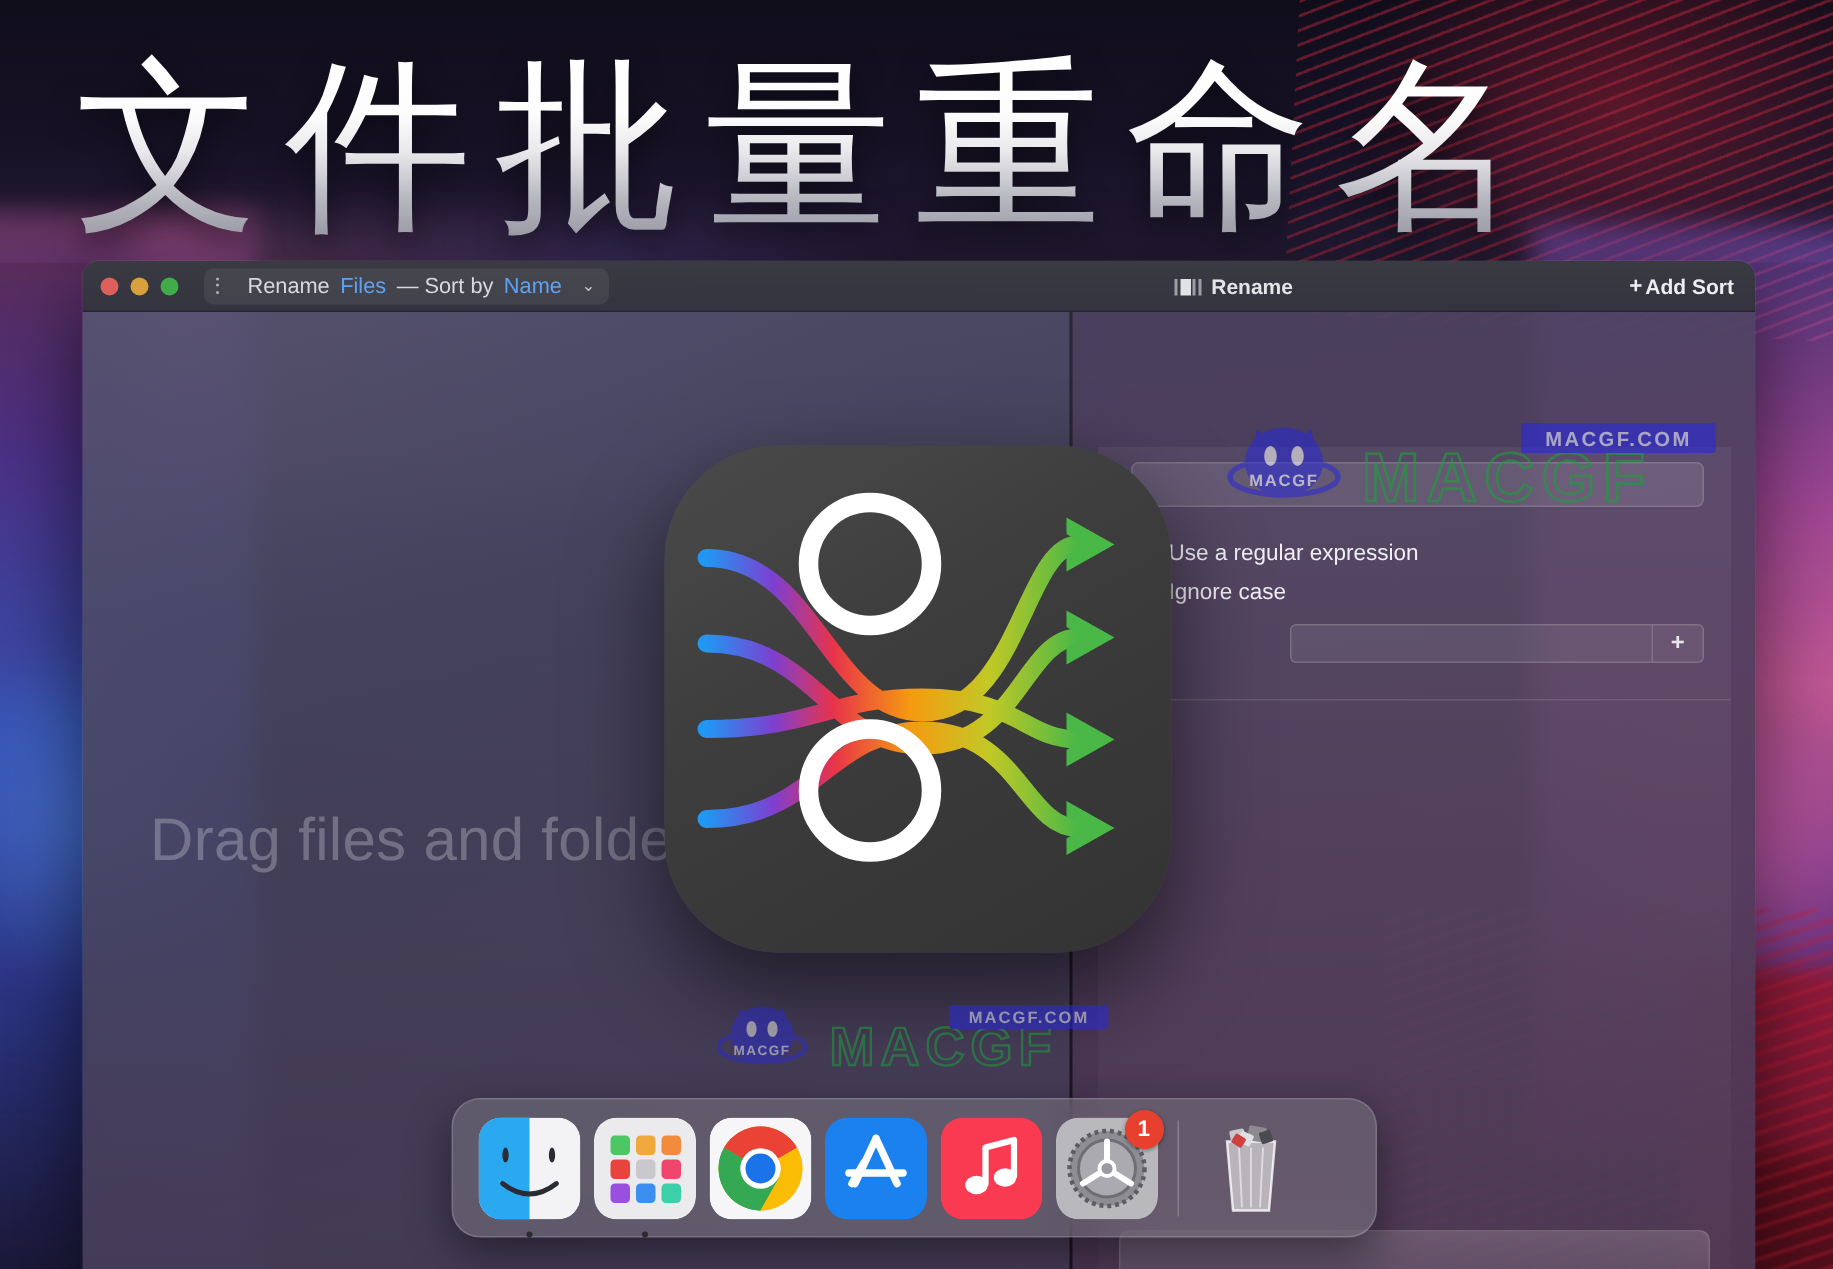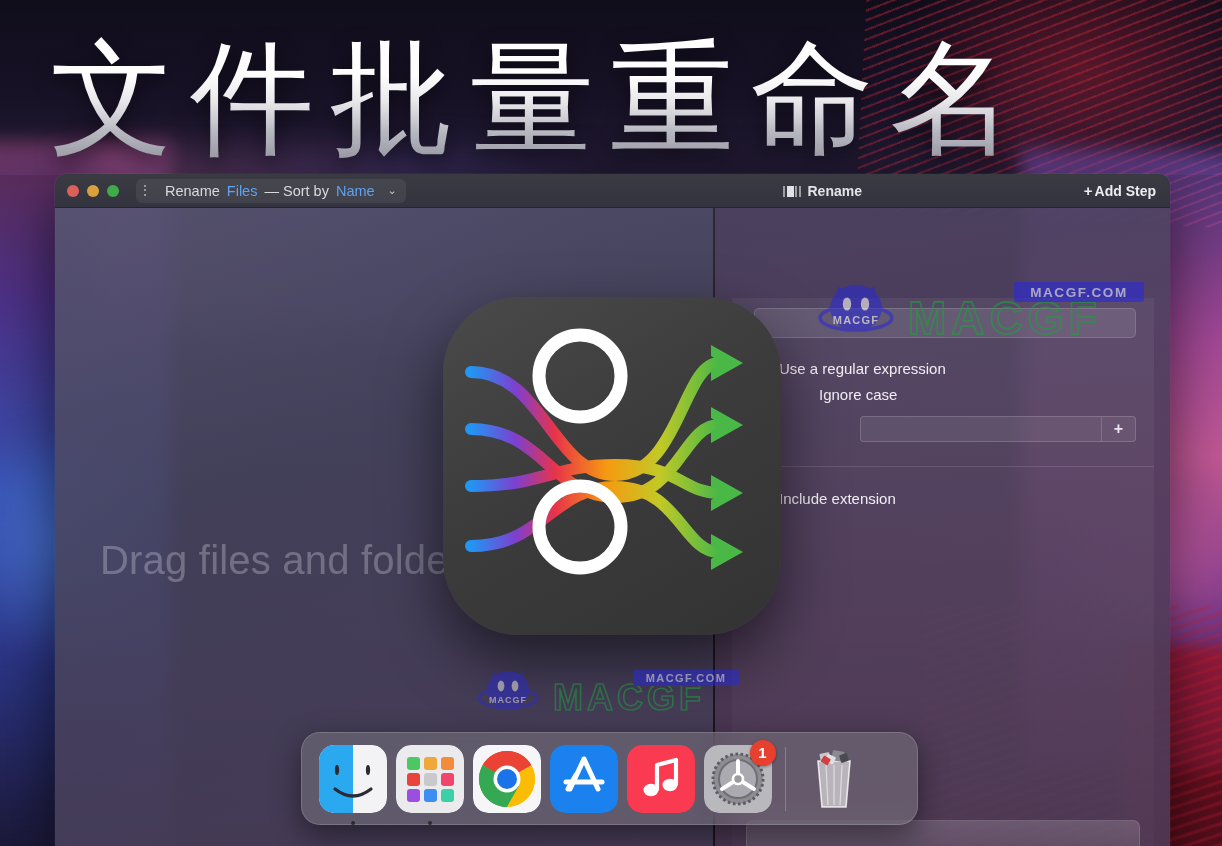--- a/index.html
+++ b/index.html
@@ -237,21 +237,21 @@
   .row-label { font-size:15px; color:#f0eff3; margin-left:9px; white-space:nowrap; }
 
   
   #field-find {
     position:absolute; left:22px; top:10px; right:18px; height:30px;
     border-radius:5px;
     background:rgba(255,255,255,.10);
     border:.5px solid rgba(255,255,255,.14);
   }
   #row-regex  { top:62px; left:24px; }
-  #row-case   { top:88px; left:24px;gap:40px; }
+  #row-case   { top:88px; left:24px; }
   #row-with   { top:120px; left:24px; }
   #row-ext    { top:192px; left:24px; }
 
   #with-field {
     position:absolute; left:128px; right:18px; top:118px; height:26px;
     border-radius:4px;
     background:rgba(255,255,255,.07);
     border:.5px solid rgba(255,255,255,.17);
     display:flex; align-items:center;
   }
@@ -371,21 +371,21 @@
           <s class="fill"></s>
           <s></s>
           <s></s>
       </span>
       <span>Rename</span>
     </div>
 
     <div id="titlebar-right">
       <div id="add-step-btn">
         <span class="plus-glyph">+</span>
-        <span>Add Step</span>
+        <span>Add Sort</span>
       </div>
     </div>
   </div>
 
   <div id="win-body">
 
     <div id="drop-zone">
       <div id="drop-text">Drag files and folders here</div>
     </div>
 
@@ -408,24 +408,20 @@
           <span class="row-label">Ignore case</span>
         </div>
 
 
         <div id="with-field">
           <span id="with-plus">+</span>
         </div>
 
         <div id="card-rule"></div>
 
-        <div class="row" id="row-ext">
-          <span class="cbox"></span>
-          <span class="row-label">Include extension</span>
-        </div>
 
         <div id="bottom-button"></div>
       </div>
     </div>
   </div>
 </div>
 
 <div id="app-icon">
   <svg width="338" height="338" viewBox="0 0 338 338">
     <defs>

